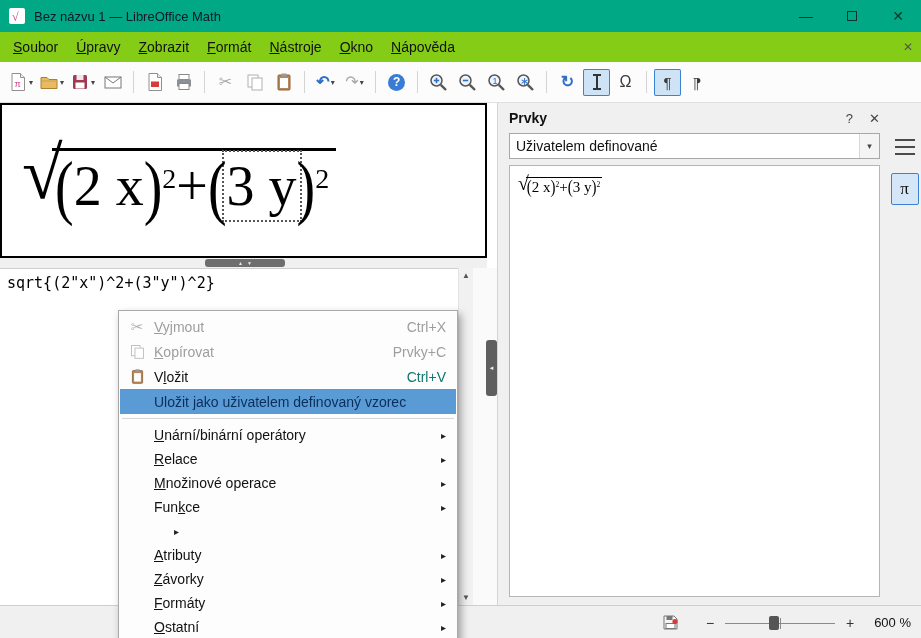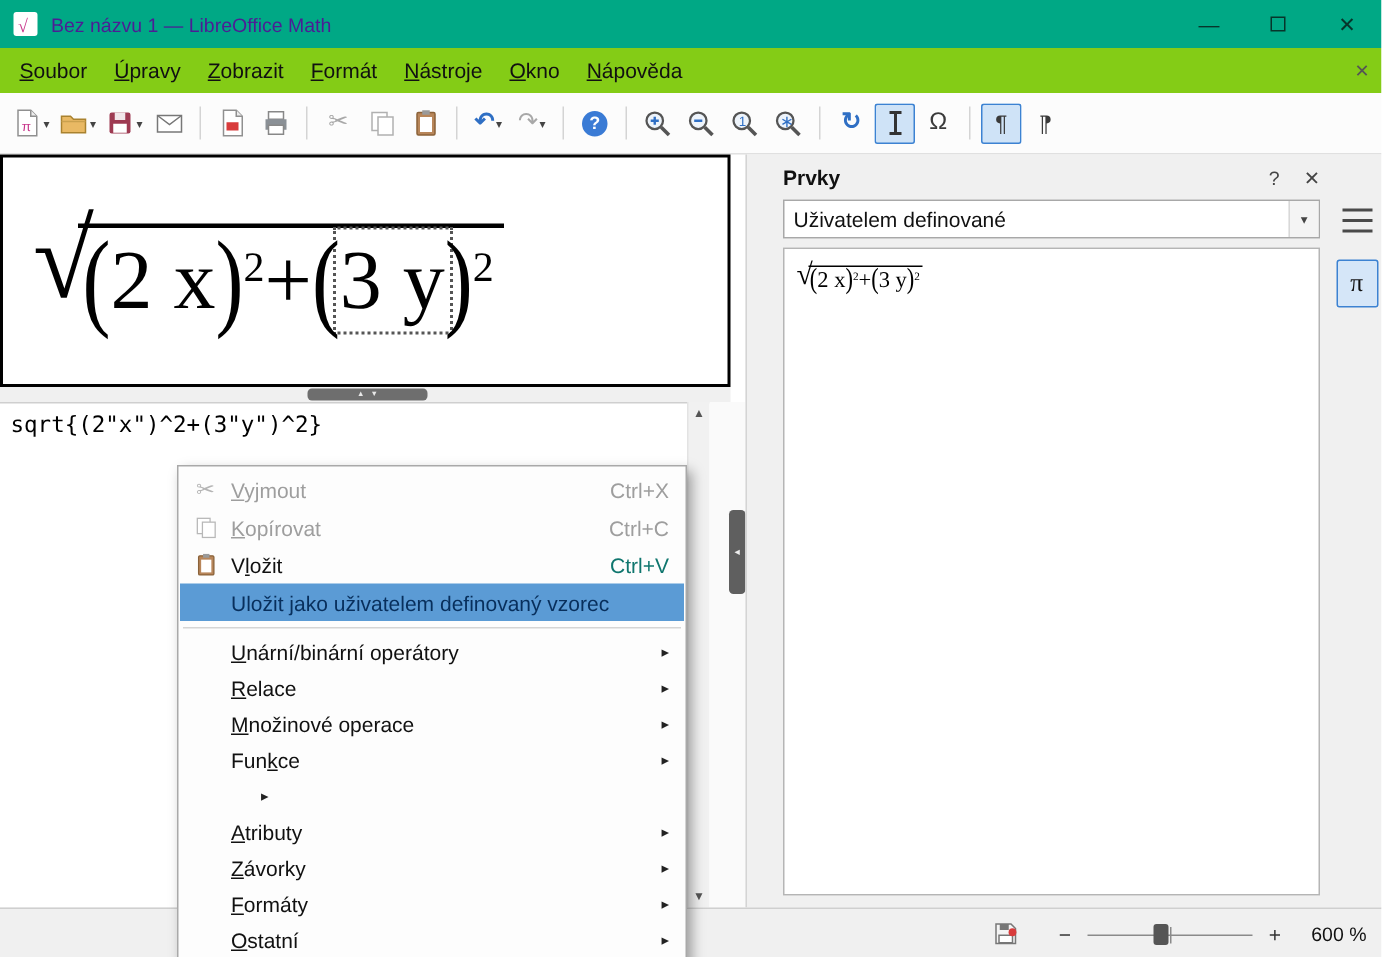--- a/index.html
+++ b/index.html
@@ -7,21 +7,21 @@
   body {
     position: relative;
     font-family: "Liberation Sans", sans-serif;
     background: #ffffff;
     overflow: hidden;
     color:#1a1a1a;
   }
   
   .titlebar{position:absolute;left:0;top:0;width:921px;height:32px;background:#00a885;display:flex;align-items:center;}
   .app-icon{width:18px;height:18px;margin-left:8px;display:flex;align-items:center;justify-content:center;}
-  .title-text{margin-left:8px;font-size:13px;color:#4c1d95;}
+  .title-text{margin-left:8px;font-size:13px;color:#0f172a;}
   .win-controls{margin-left:auto;display:flex;height:100%;}
   .wbtn{width:46px;height:100%;display:flex;align-items:center;justify-content:center;font-size:14px;color:#07352b;}
   .maxbox{width:10px;height:10px;border:1px solid #07352b;}
   
   .menubar{position:absolute;left:0;top:32px;width:921px;height:30px;background:#84cc16;display:flex;align-items:center;padding-left:4px;font-size:14px;}
   .menu-item{padding:5px 9px;color:#111;}
   .menubar-close{margin-left:auto;margin-right:8px;font-size:12px;color:#555;}
   
   .toolbar{position:absolute;left:0;top:62px;width:921px;height:41px;background:#fcfcfc;border-bottom:1px solid #e0e0e0;display:flex;align-items:center;padding-left:6px;gap:2px;}
   .tb{height:27px;min-width:27px;display:flex;align-items:center;justify-content:center;border-radius:2px;padding:0 2px;gap:1px;}
@@ -51,21 +51,21 @@
   .hhandle{position:absolute;left:205px;top:259px;width:80px;height:8px;background:#6e6e6e;border-radius:3px;display:flex;align-items:center;justify-content:center;gap:4px;color:#e8e8e8;font-size:5px;line-height:1;}
   
   .cmdarea{position:absolute;left:0;top:268px;width:473px;height:337px;background:#fff;border-top:1px solid #cfcfcf;}
   .cmdtext{font-family:"DejaVu Sans Mono", monospace;font-size:15px;padding:5px 7px;white-space:pre;color:#000;}
   .cmd-scroll{position:absolute;left:458px;top:268px;width:15px;height:337px;background:#f1f1f1;border-left:1px solid #e3e3e3;}
   .sarrow{height:15px;display:flex;align-items:center;justify-content:center;font-size:8px;color:#555;}
   .sarrow.bottom{position:absolute;bottom:0;left:0;right:0;}
   .vstrip{position:absolute;left:473px;top:268px;width:24px;height:337px;background:#fafafa;}
   .vhandle{position:absolute;left:486px;top:340px;width:11px;height:56px;background:#5f5f5f;border-radius:3px;display:flex;align-items:center;justify-content:center;color:#eee;font-size:7px;}
   
-  .sidebar{position:absolute;left:497px;top:103px;width:391px;height:502px;background:#f0f0f0;border-left:1px solid #d4d4d4;display:flex;flex-direction:column;padding:0 8px 8px 24px;}
+  .sidebar{position:absolute;left:497px;top:103px;width:391px;height:502px;background:#f0f0f0;border-left:1px solid #d4d4d4;display:flex;flex-direction:column;padding:0 8px 8px 11px;}
   .sb-header{height:30px;display:flex;align-items:center;}
   .sb-title{font-weight:bold;font-size:14px;color:#111;}
   .sb-hbtn{margin-left:16px;font-size:13px;color:#444;}
   .sb-hbtn.first{margin-left:auto;}
   .sb-combo{height:26px;background:#fff;border:1px solid #a8a8a8;display:flex;align-items:center;font-size:14px;padding-left:6px;color:#111;}
   .combo-btn{margin-left:auto;width:20px;height:100%;border-left:1px solid #d8d8d8;display:flex;align-items:center;justify-content:center;font-size:9px;color:#444;background:#f4f4f4;}
   .sb-content{flex:1;margin-top:6px;background:#fff;border:1px solid #b5b5b5;padding:8px;}
   
   .tabstrip{position:absolute;left:888px;top:103px;width:33px;height:502px;background:#f0f0f0;display:flex;flex-direction:column;align-items:center;}
   .settings-btn{margin-top:36px;width:20px;height:16px;display:flex;flex-direction:column;justify-content:space-between;}
@@ -338,21 +338,21 @@
     <span class="cm-short">Ctrl+X</span>
   </div>
   <div class="cm-item disabled">
     <span class="cm-icon">
       <svg width="17" height="17" viewBox="0 0 20 20">
           <rect x="3" y="3" width="10" height="12" fill="#fff" stroke="#b8b8b8"></rect>
           <rect x="7" y="6" width="10" height="12" fill="#fff" stroke="#b8b8b8"></rect>
         </svg>
     </span>
     <span class="cm-label"><u>K</u>opírovat</span>
-    <span class="cm-short">Ctrl+C</span>
+    <span class="cm-short">Prvky+C</span>
   </div>
   <div class="cm-item">
     <span class="cm-icon">
       <svg width="17" height="17" viewBox="0 0 20 20">
           <rect x="4" y="3" width="12" height="15" rx="1" fill="#b8865a" stroke="#8a6239"></rect>
           <rect x="7.5" y="1.5" width="5" height="3" fill="#9a9a9a"></rect>
           <rect x="6" y="6" width="8" height="10" fill="#fff"></rect>
         </svg>
     </span>
     <span class="cm-label">V<u>l</u>ožit</span>

